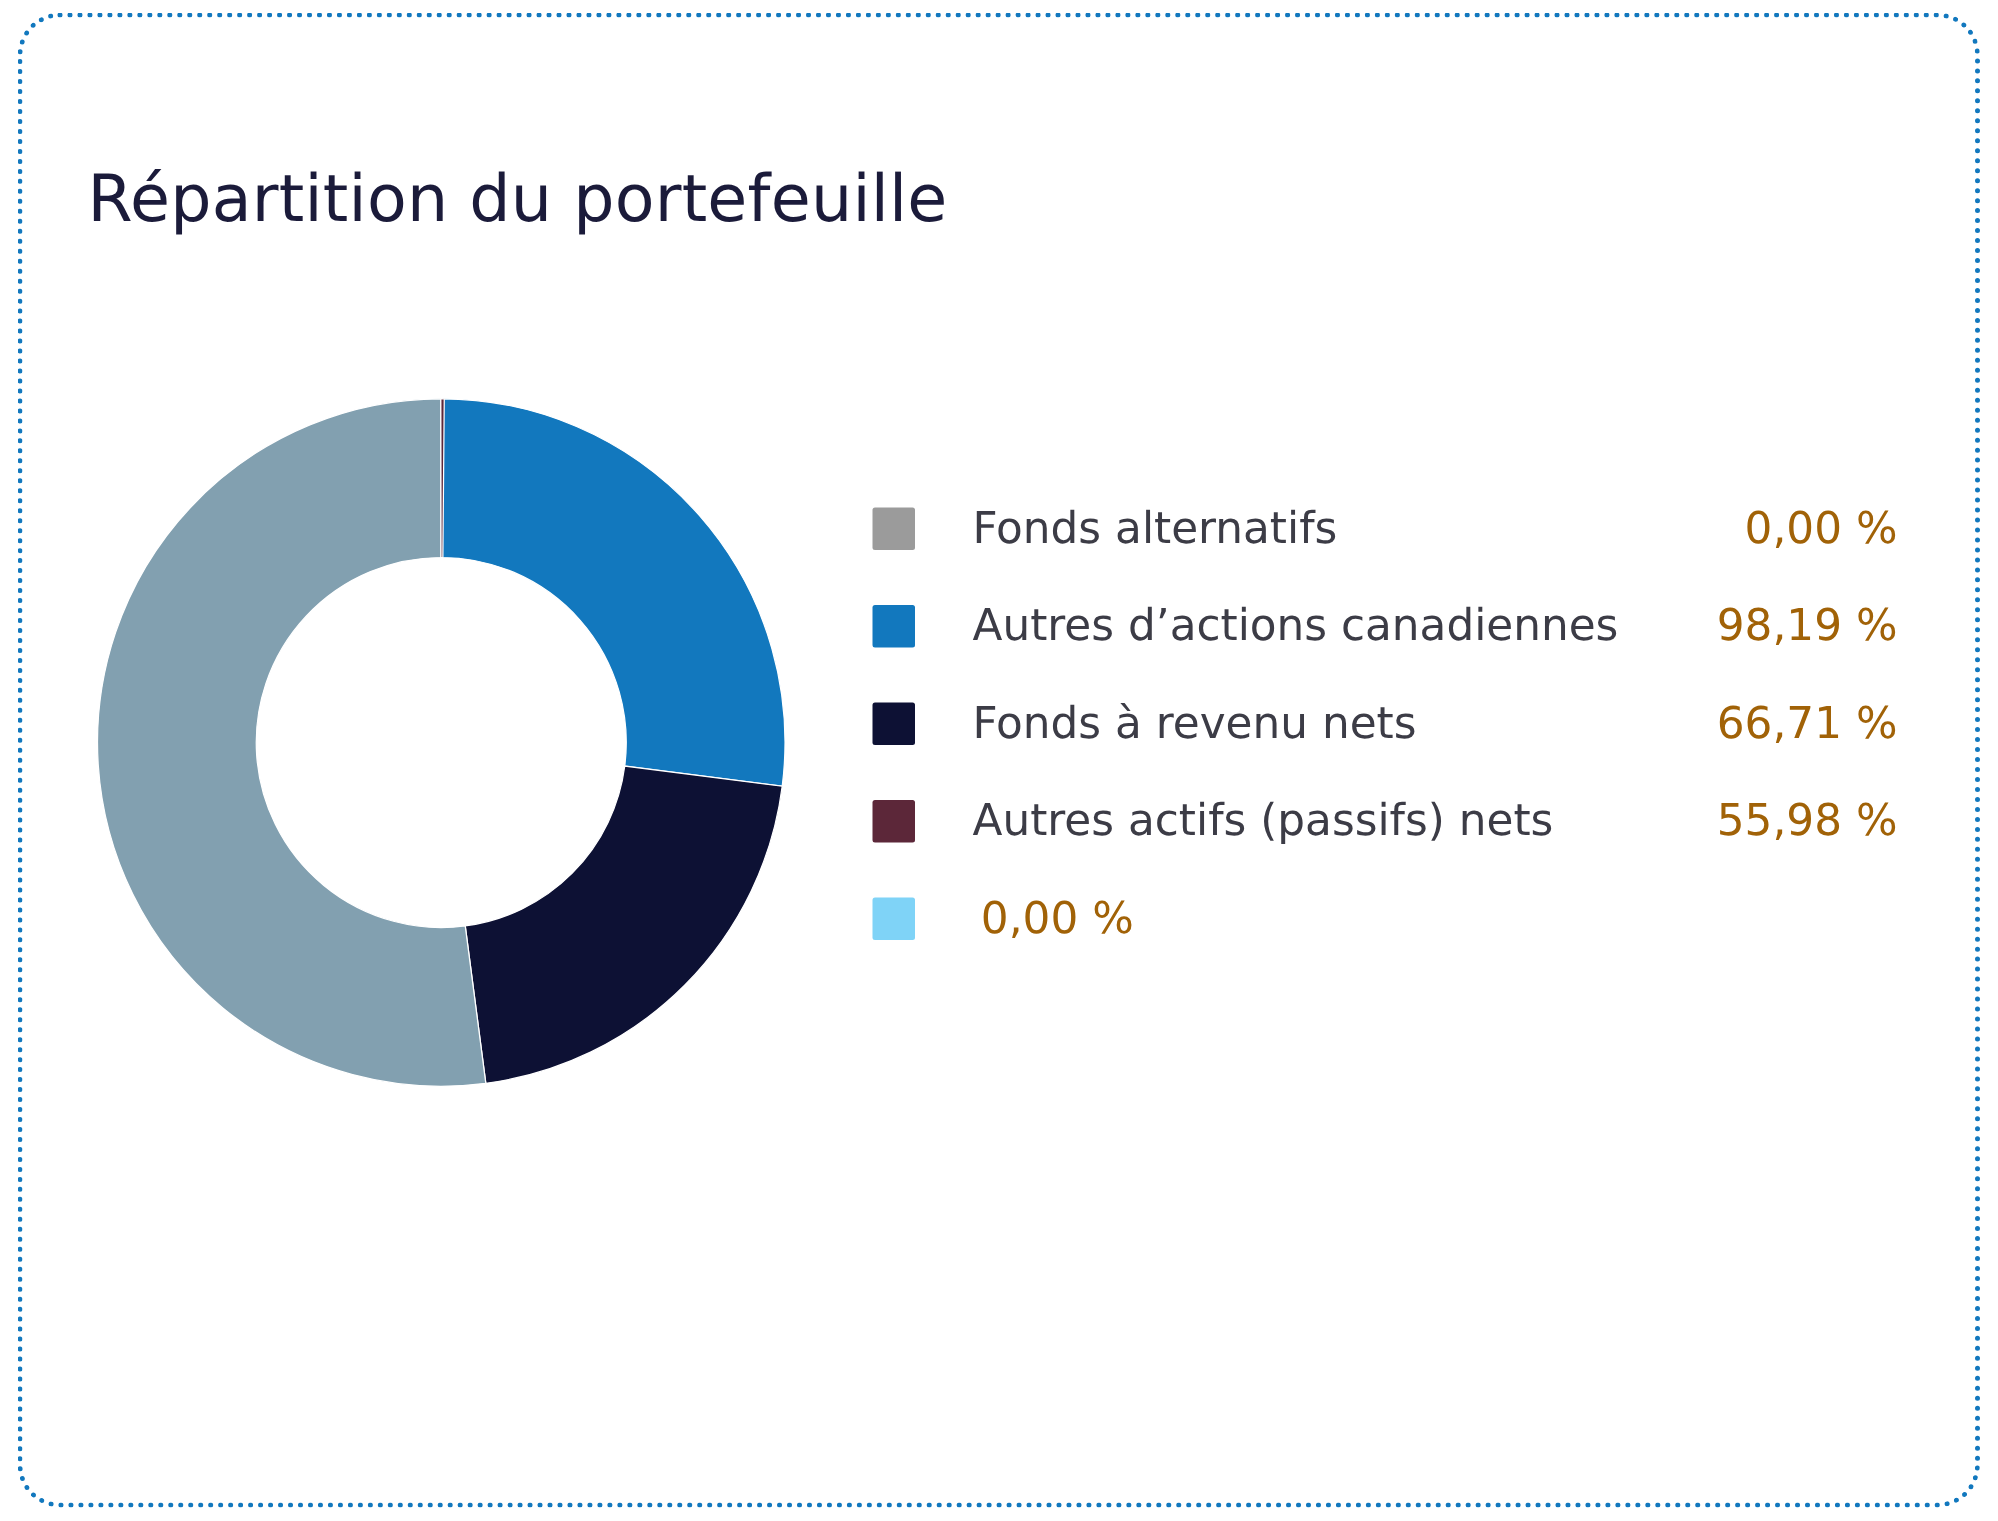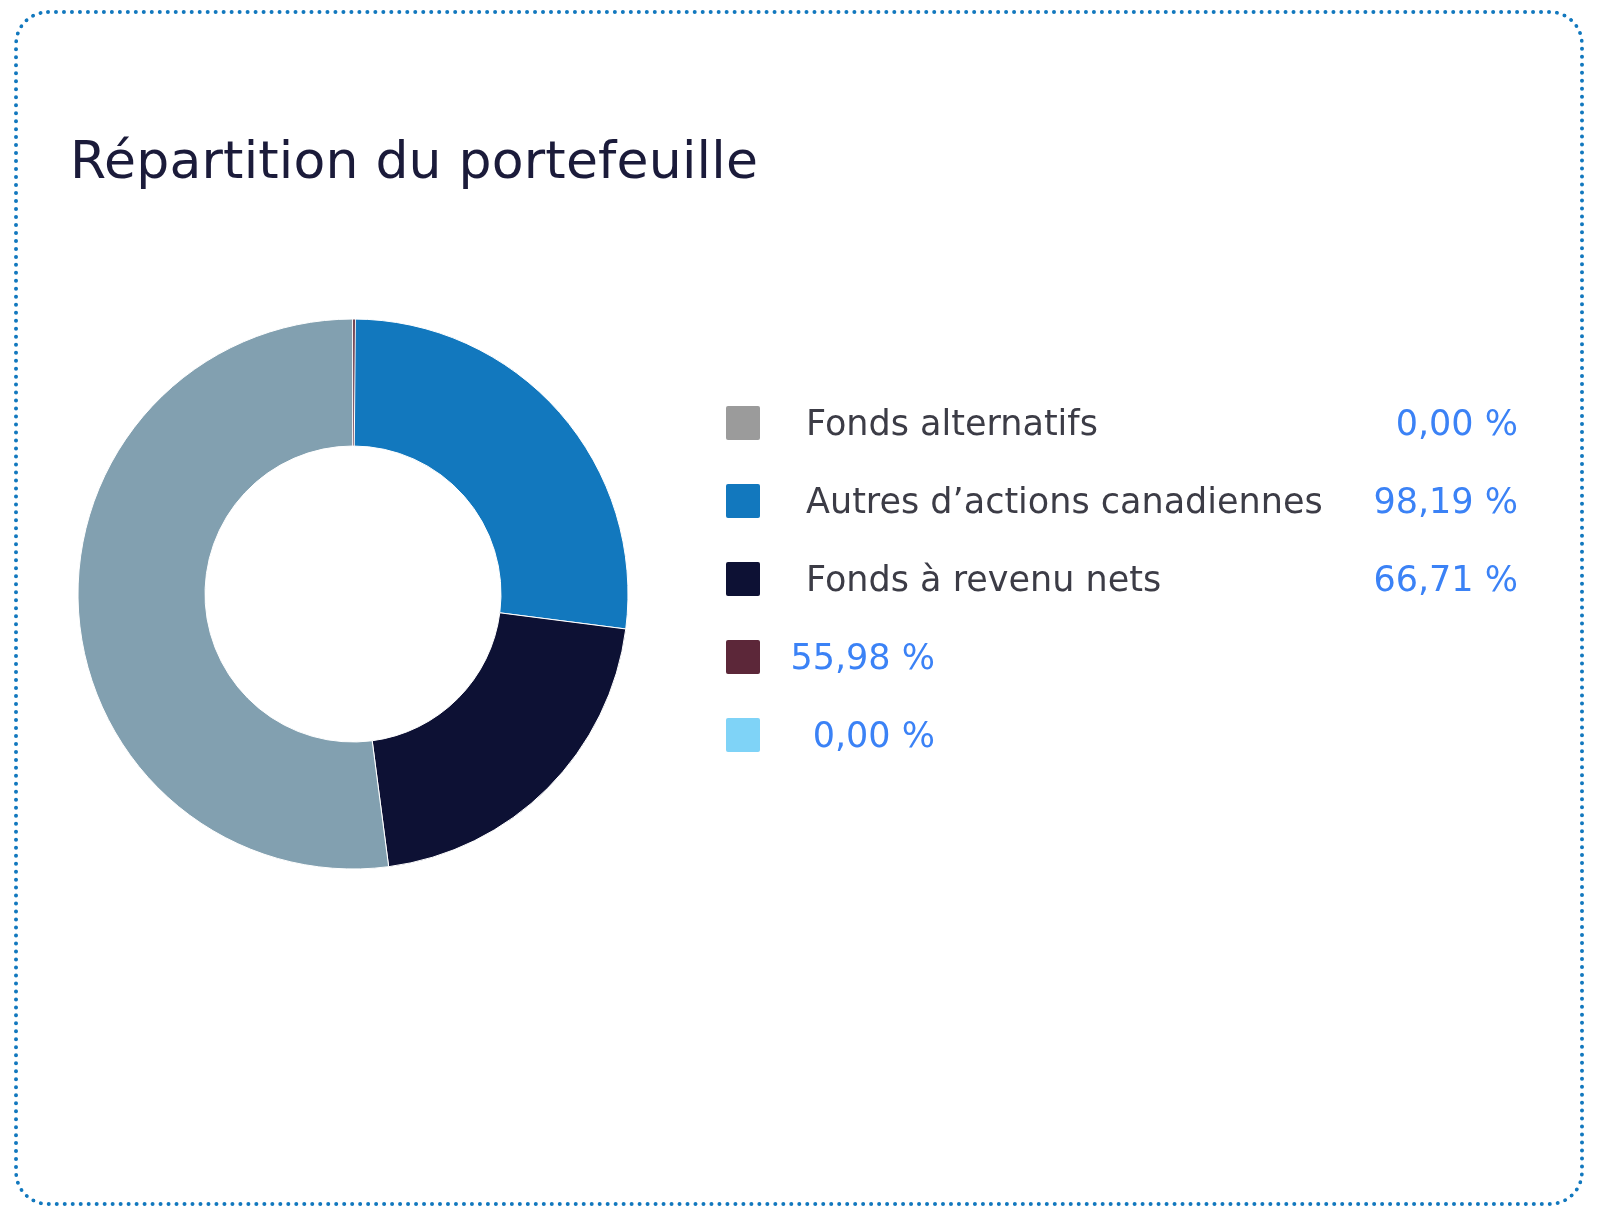--- a/index.html
+++ b/index.html
@@ -47,40 +47,39 @@
   .legend {
     position: absolute;
     left: 680px;
     top: 370px;
     width: 820px;
   }
   .legend-row {
     display: flex;
     align-items: center;
     height: 78px;
-    margin-left: 28px;
   }
   .swatch {
     width: 34px;
     height: 34px;
     flex: 0 0 34px;
     border-radius: 2px;
   }
   .legend-label {
     margin-left: 46px;
     flex: 1 1 auto;
     font-size: 35px;
     color: #3c3c46;
     white-space: nowrap;
   }
   .legend-value {
     flex: 0 0 auto;
     text-align: right;
     font-size: 35px;
-    color: #3b82f6;
+    color: #a16207;
     white-space: nowrap;
     min-width: 175px;
   }
 </style>
 </head>
 <body>
 
 <div class="card">
 
   <div class="card-title">Répartition du portefeuille</div>
@@ -112,20 +111,21 @@
 
     <div class="legend-row">
       <span class="swatch" style="background: rgb(13, 17, 52);"></span>
       <span class="legend-label">Fonds à revenu nets</span>
       <span class="legend-value">66,71 %</span>
     </div>
 
 
     <div class="legend-row">
       <span class="swatch" style="background: rgb(92, 39, 57);"></span>
+      <span class="legend-label">Autres actifs (passifs) nets</span>
       <span class="legend-value">55,98 %</span>
     </div>
 
     <div class="legend-row">
       <span class="swatch" style="background: rgb(127, 211, 247);"></span>
       <span class="legend-value">0,00 %</span>
     </div>
 
   </div>
 

